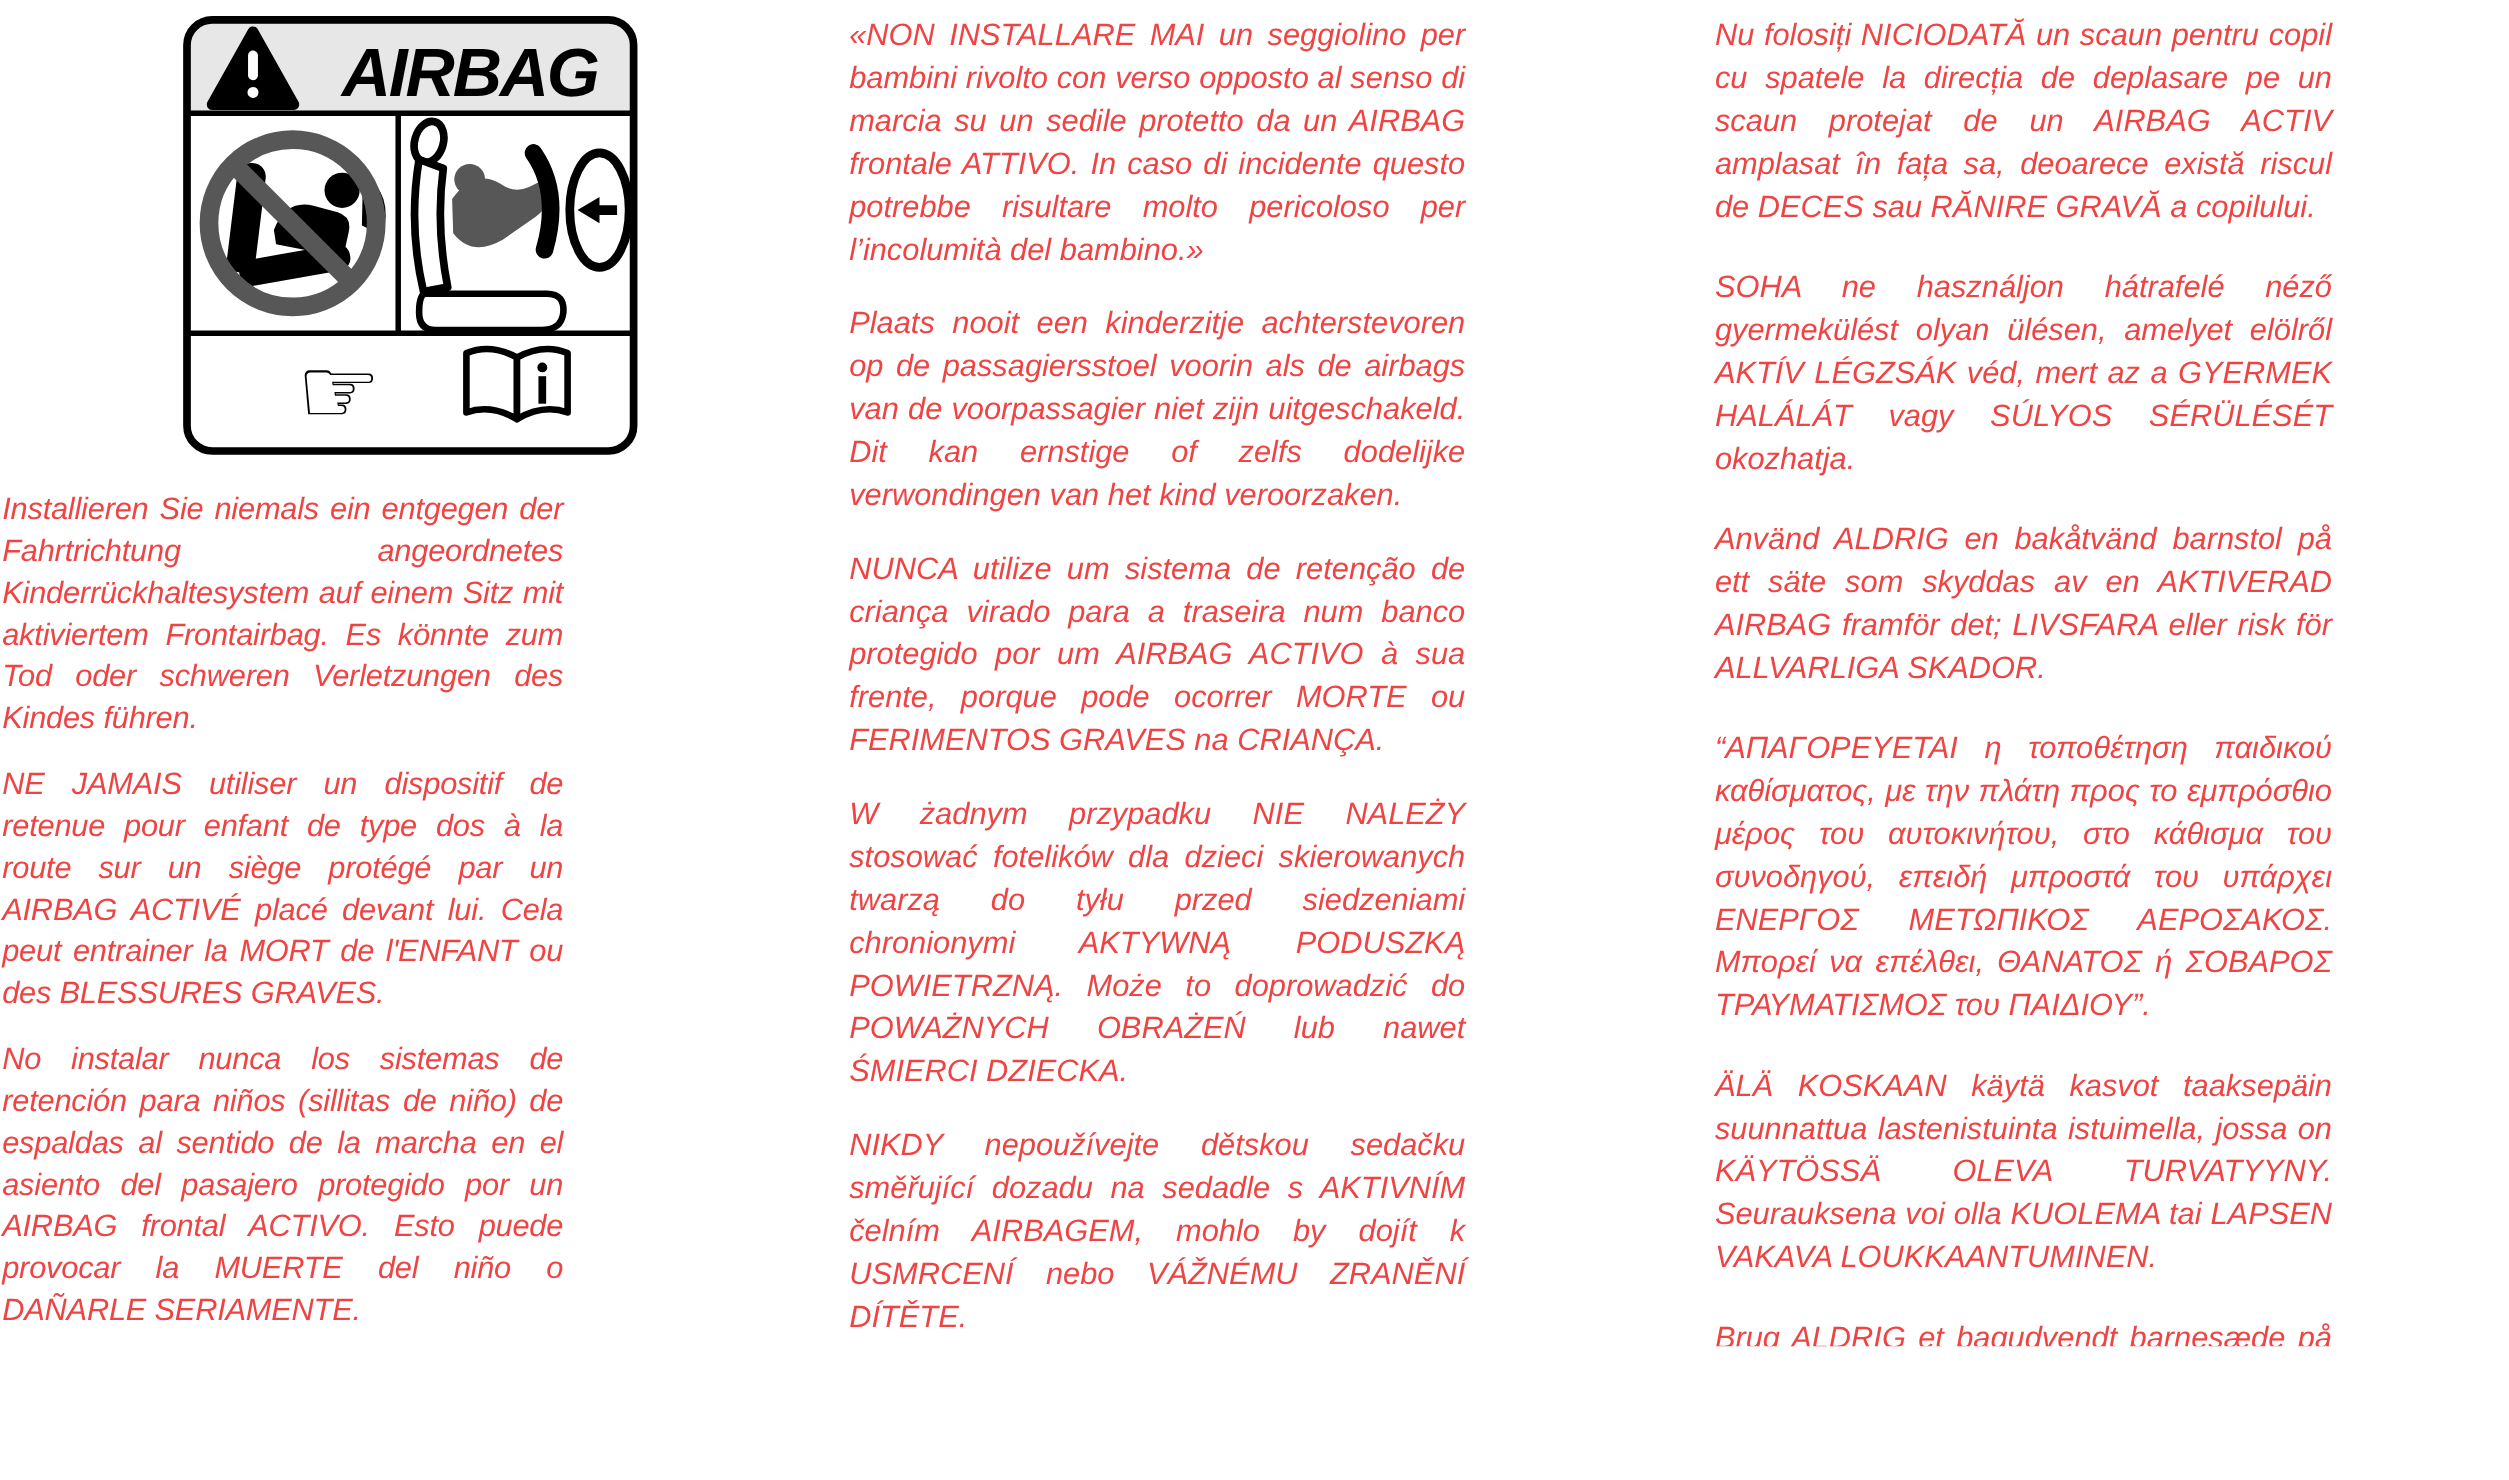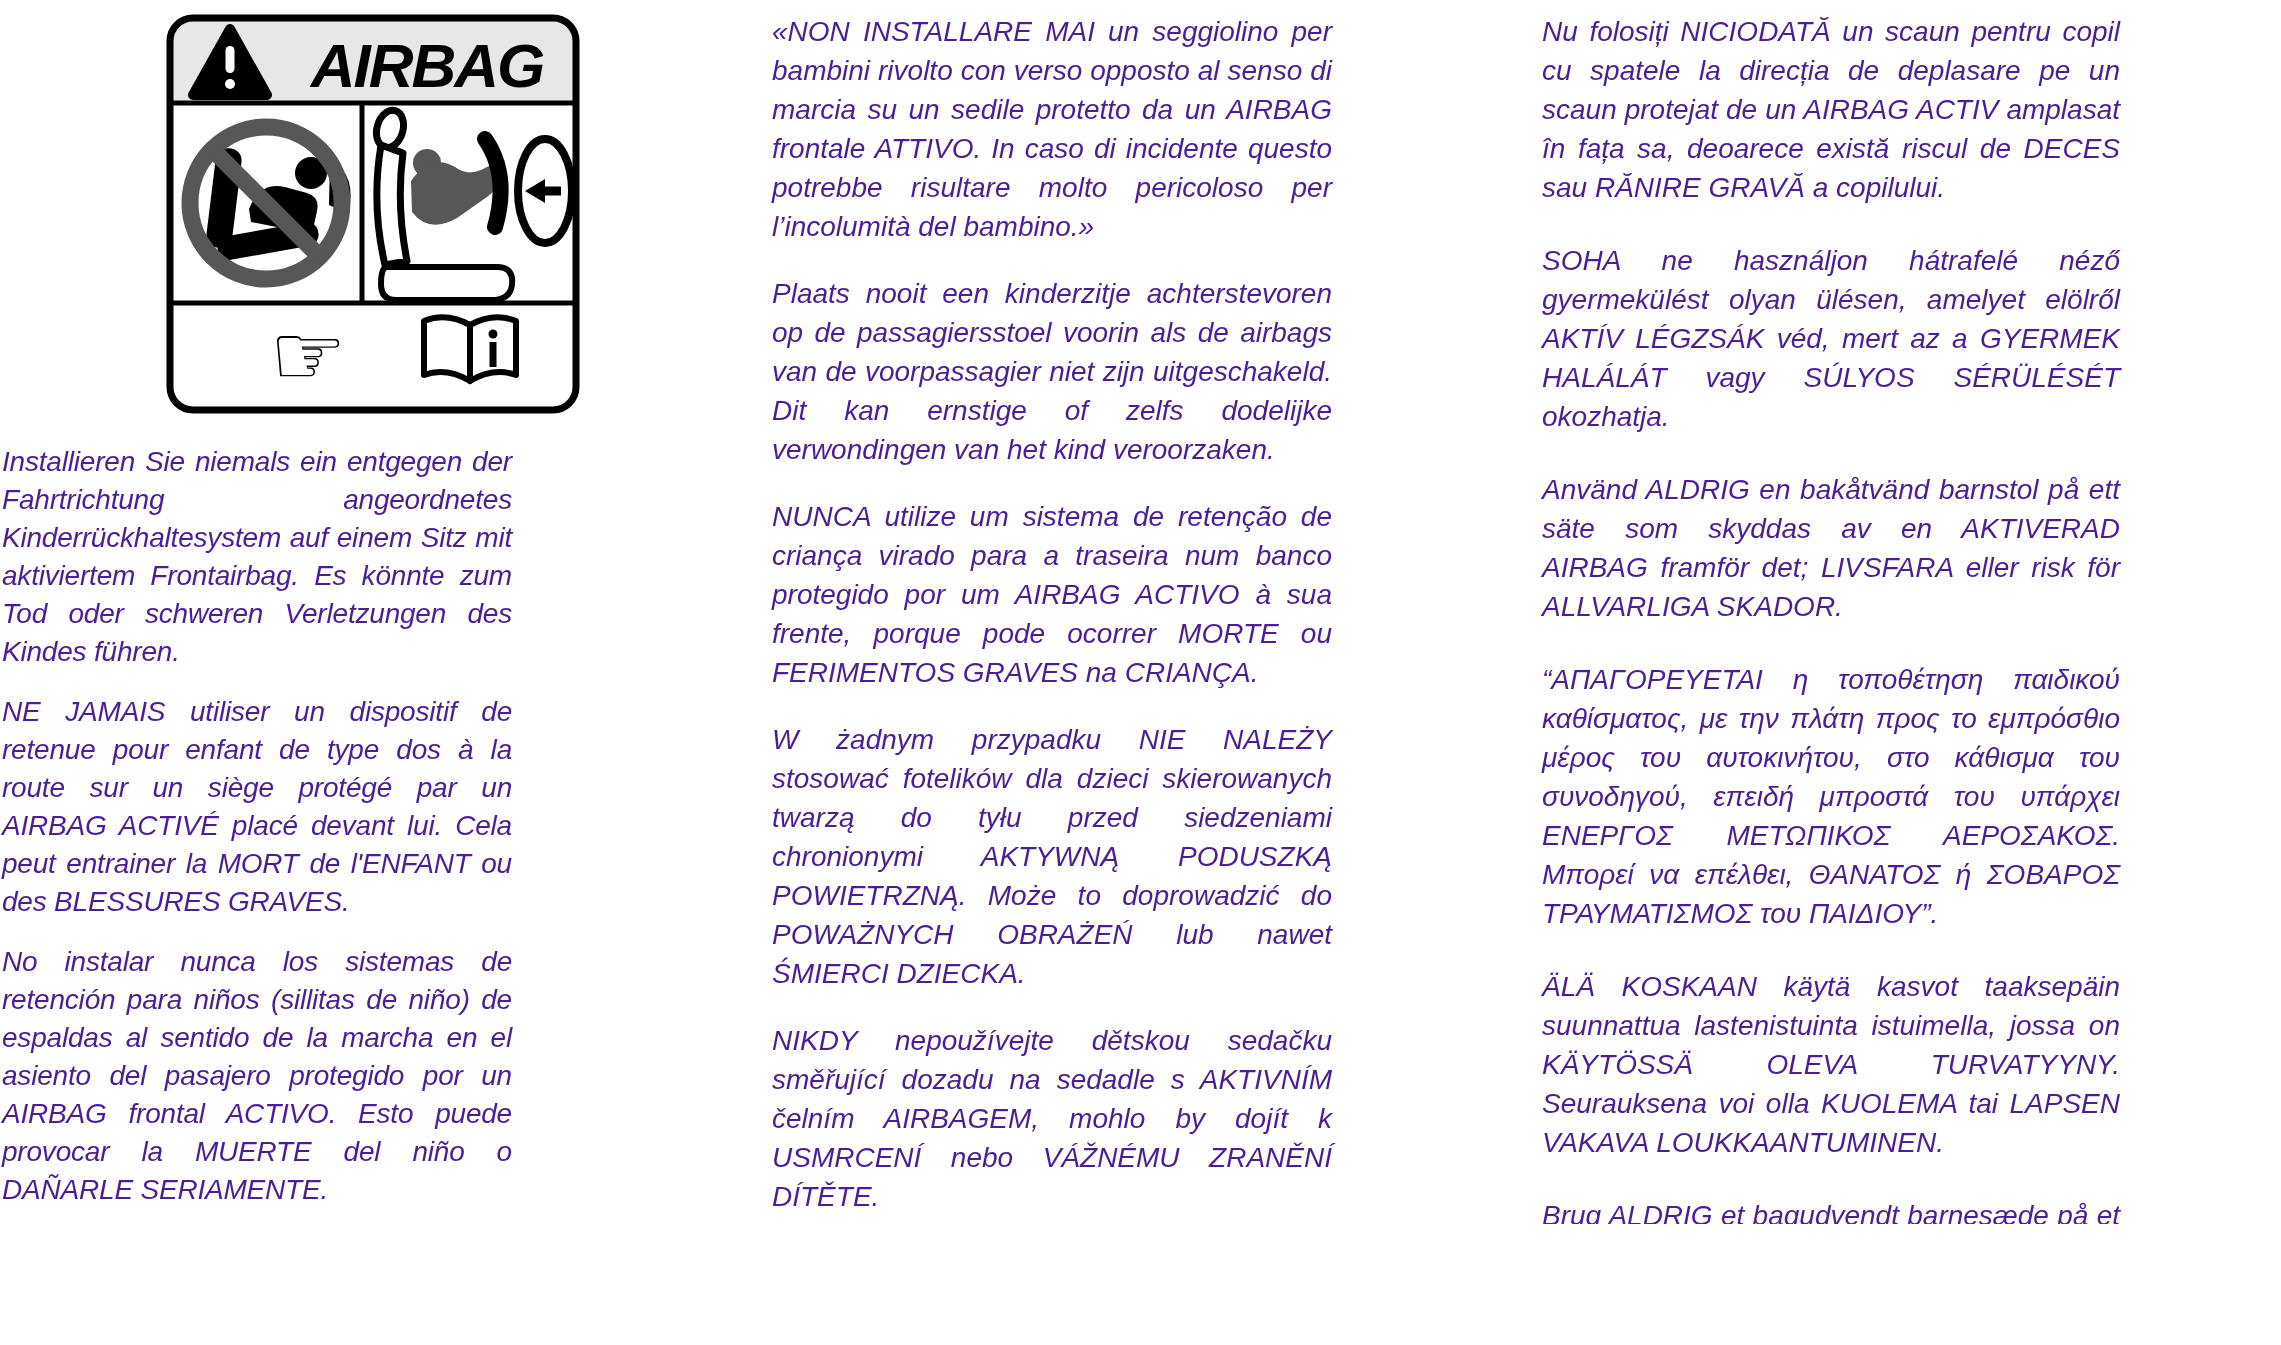--- a/index.html
+++ b/index.html
@@ -11,36 +11,36 @@
     color: #000000;
     font-family: "Liberation Sans", sans-serif;
     overflow: hidden;
     font-style: italic;
   }
   .col { position: absolute; top: 0; text-align: justify; }
   .col p {
     margin: 0;
     font-size: 28px;
     line-height: 39px;
-    color: #4c1d95;
+    color: #ef4444;
   }
   
   .col1 { left: 2px; width: 510px; }
   .col1 p {
     font-weight: 300;
     letter-spacing: -0.2px;
     line-height: 38px;
     margin-bottom: 22px;
   }
   .col1 .label-wrap { margin: 13px 0 24px 163px; }
   
   .col2 { left: 772px; width: 560px; padding-top: 12px; }
   .col2 p { margin-bottom: 28px; }
   .col3 { left: 1542px; width: 578px; padding-top: 12px; }
-  .col3 p { margin-bottom: 34px; }
+  .col3 p { margin-bottom: 34px; margin-left: 17px; }
   svg text.airbag-title {
     font-family: "Liberation Sans", sans-serif;
     font-weight: bold;
   }
   svg text.hand-glyph {
     font-family: "DejaVu Sans", "Liberation Sans", sans-serif;
   }
 </style>
 </head>
 <body>

